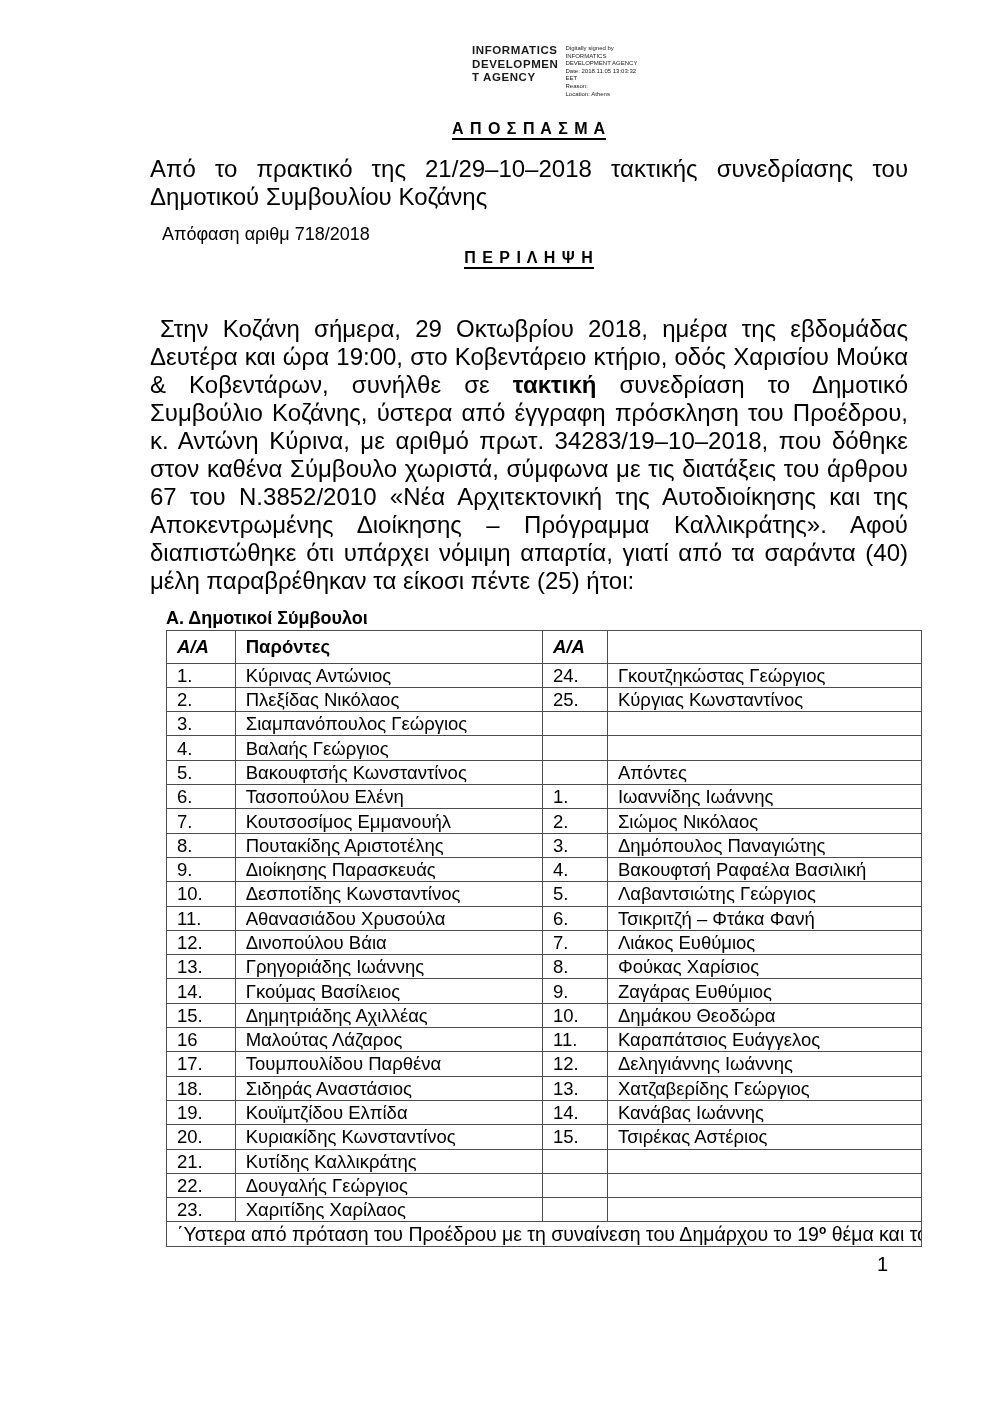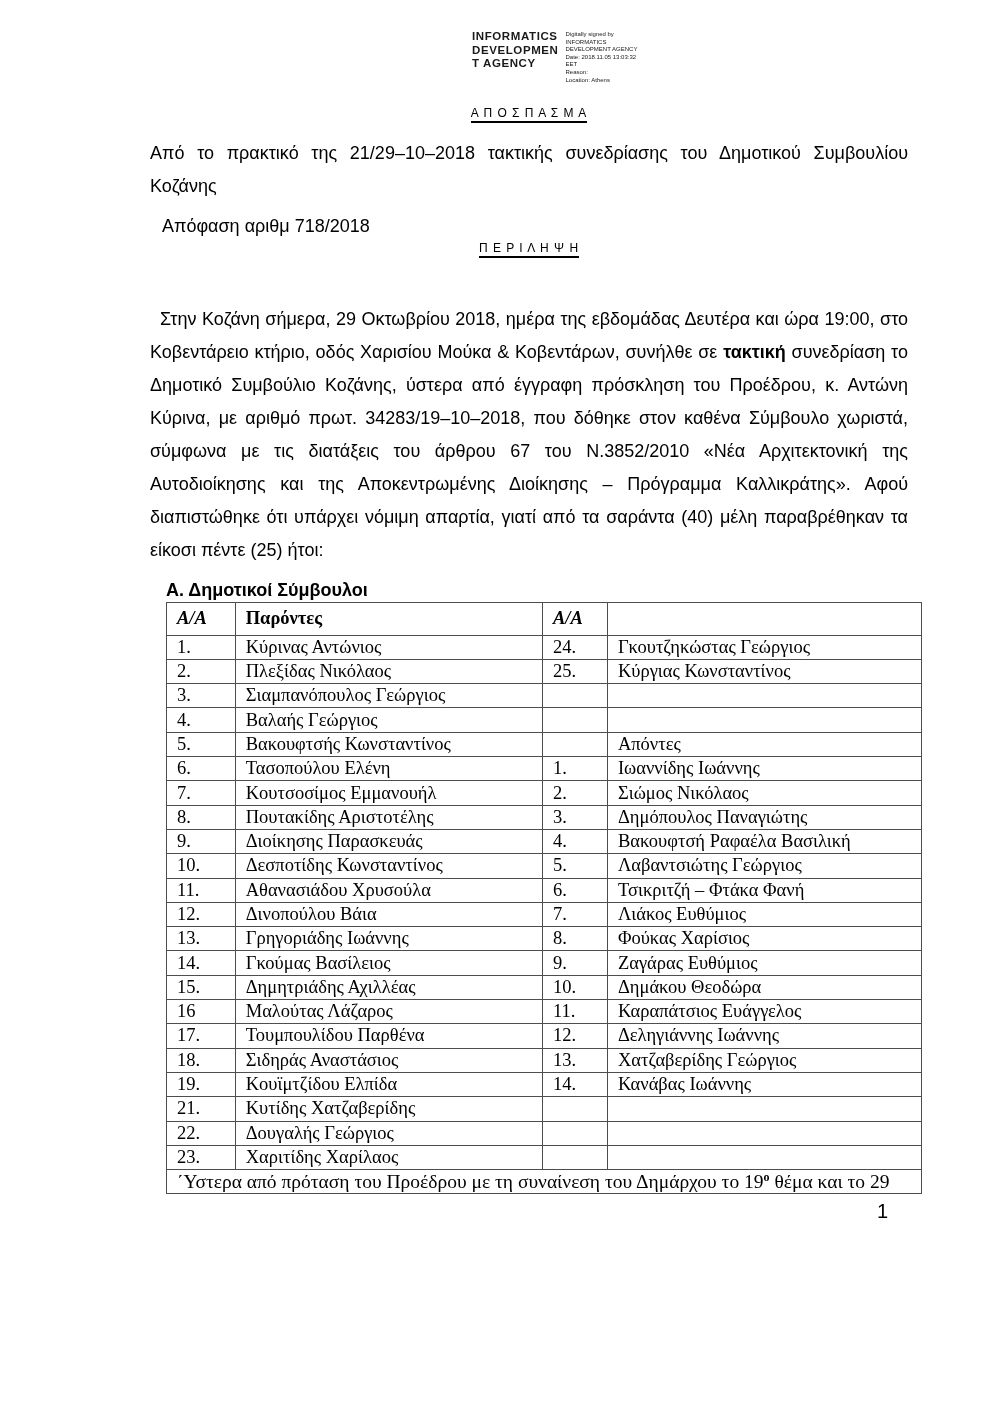--- a/index.html
+++ b/index.html
@@ -7,20 +7,21 @@
   body {
     width: 1000px; height: 1413px;
     font-family: "Liberation Sans", "DejaVu Sans", sans-serif;
     color: #000;
     overflow: hidden;
   }
   .page {
     width: 1000px; height: 1008px;
     padding: 30px 92px 0 150px;
     position: relative;
+    margin-top: 14px;
   }
 
   
   .sig-block {
     display: flex;
     margin-left: 322px;
     margin-bottom: 14px;
     min-height: 62px;
   }
   .sig-agency {
@@ -36,51 +37,50 @@
     font-size: 6px;
     line-height: 7.6px;
     color: #1a1a1a;
     white-space: pre-line;
     padding-top: 1px;
   }
 
   
   .doc-title, .summary-title {
     text-align: center;
-    font-size: 12px;
-    font-weight: normal;
+    font-size: 16px;
+    font-weight: bold;
     letter-spacing: 1px;
   }
   .doc-title span, .summary-title span {
     border-bottom: 2.5px solid #000;
     padding-bottom: 1px;
   }
 
   
-  .para { font-size: 18px; line-height: 33px; text-align: justify; }
+  .para { font-size: 24px; line-height: 28px; text-align: justify; }
   .intro   { margin-top: 17px; }
   .decision { margin-top: 9px; padding-left: 12px; font-size: 18px; line-height: 28.6px; }
   .summary-title { margin-top: 0px; }
   .quote { margin-top: 20px; }
   .mainp { margin-top: 48px; text-indent: 10px; }
   .bold { font-weight: bold; }
 
   
   .section-heading {
     margin: 13px 0 1px 16px;
     font-size: 18px;
     font-weight: bold;
   }
   .tbl-wrap { margin-left: 16px; margin-right: -14px; }
   table.council {
     width: 100%;
     border-collapse: collapse;
     table-layout: fixed;
     font-size: 18.5px;
-    font-family: Liberation Serif, serif;
   }
   table.council th, table.council td {
     border: 1.4px solid #4d4d4d;
     padding: 0 6px 0 10px;
     height: 24.3px;
     line-height: 23px;
     overflow: hidden;
     white-space: nowrap;
     text-align: left;
     font-weight: normal;
@@ -270,22 +270,28 @@
             <td>13.</td>
             <td>Χατζαβερίδης Γεώργιος</td>
           </tr>
           <tr>
             <td>19.</td>
             <td>Κουϊμτζίδου Ελπίδα</td>
             <td>14.</td>
             <td>Κανάβας Ιωάννης</td>
           </tr>
           <tr>
+            <td>20.</td>
+            <td>Κυριακίδης Κωνσταντίνος</td>
+            <td>15.</td>
+            <td>Τσιρέκας Αστέριος</td>
+          </tr>
+          <tr>
             <td>21.</td>
-            <td>Κυτίδης Χατζαβερίδης</td>
+            <td>Κυτίδης Καλλικράτης</td>
             <td></td>
             <td></td>
           </tr>
           <tr>
             <td>22.</td>
             <td>Δουγαλής Γεώργιος</td>
             <td></td>
             <td></td>
           </tr>
           <tr>

